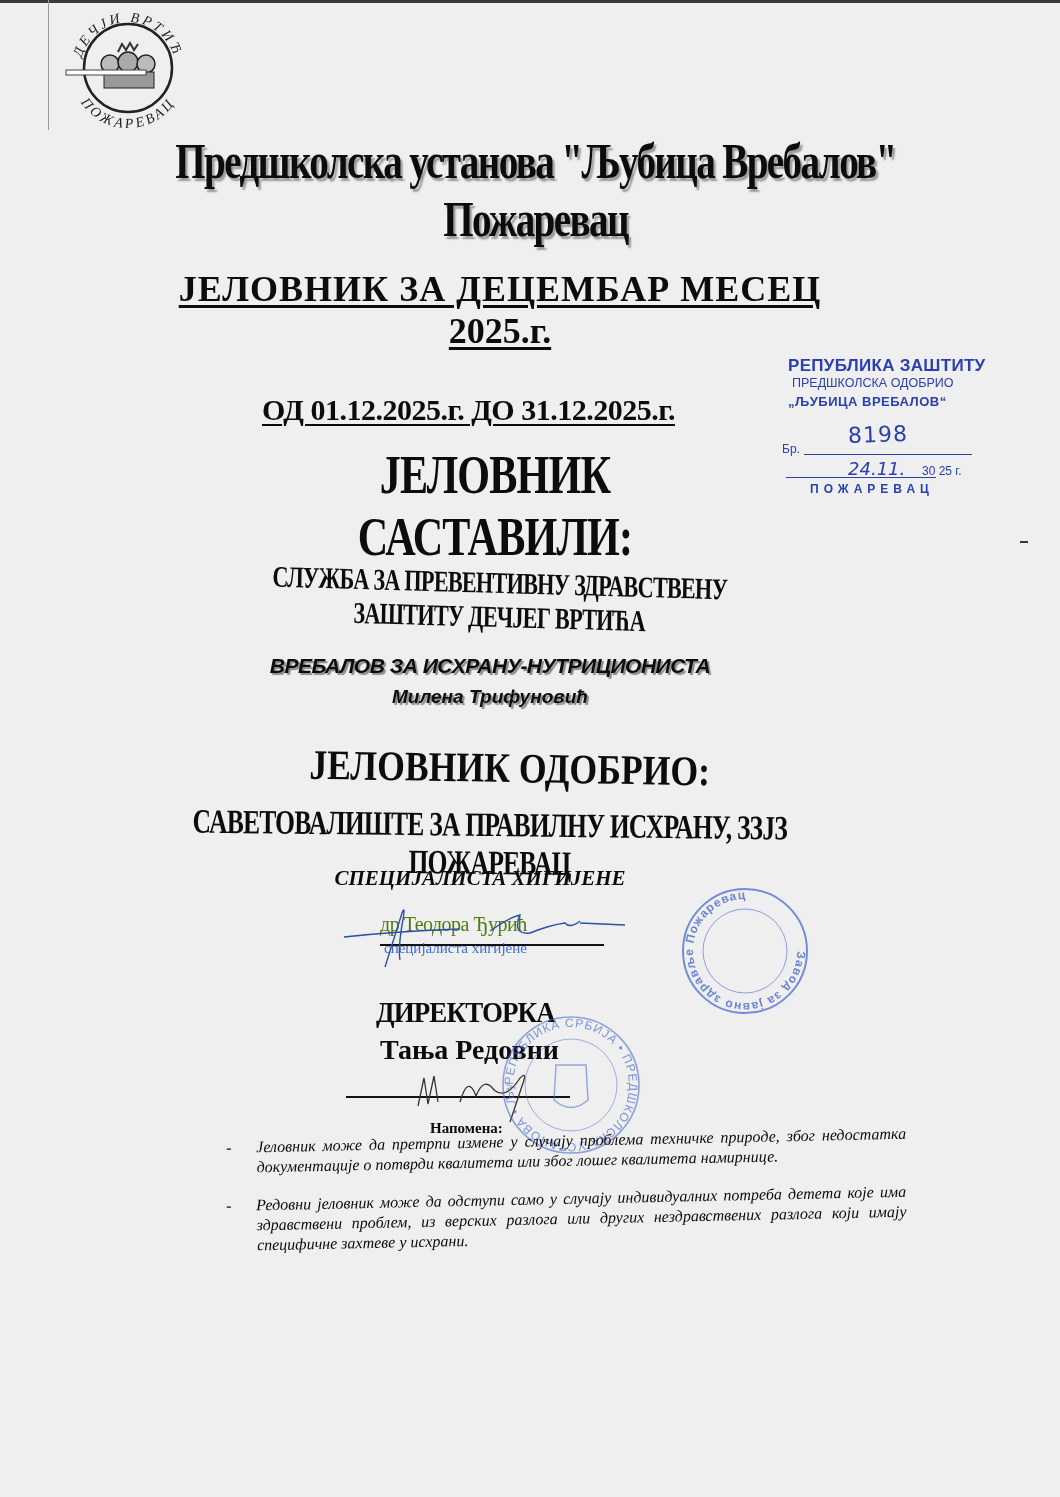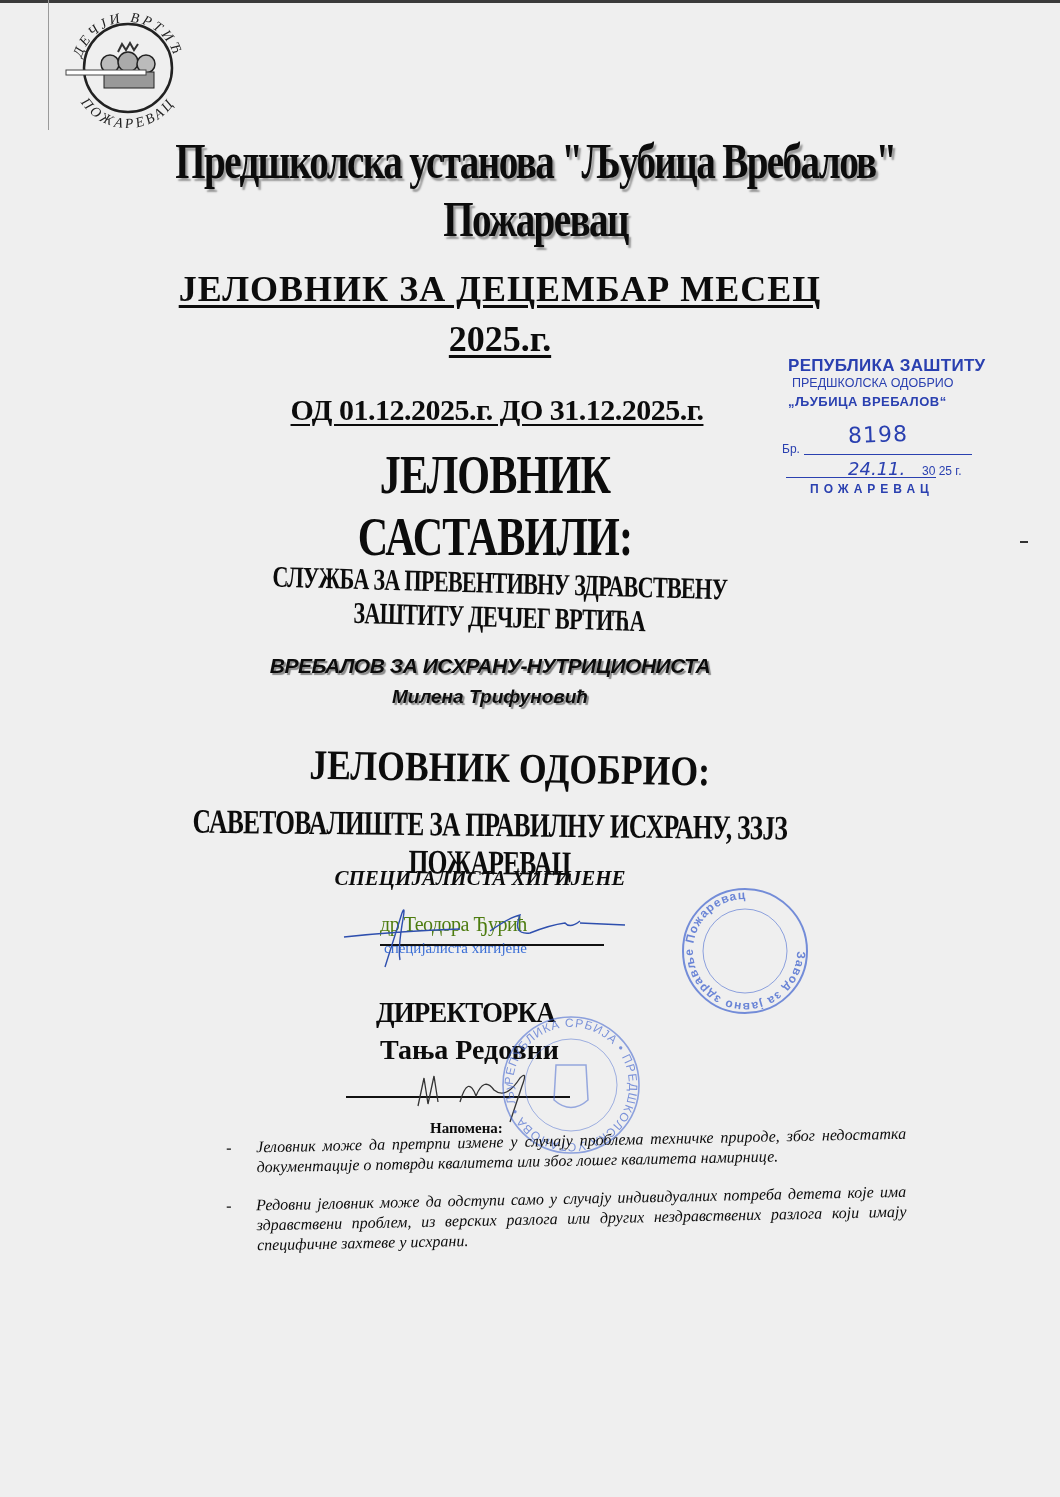--- a/index.html
+++ b/index.html
@@ -27,24 +27,23 @@
     left: 140px; top: 268px; width: 720px; text-align: center;
     font-weight: bold; font-size: 36px; letter-spacing: 1px;
     text-decoration: underline; text-decoration-thickness: 3px;
     text-underline-offset: 4px;
   }
   .menu-year {
     left: 140px; top: 310px; width: 720px; text-align: center;
     font-weight: bold; font-size: 36px;
     text-decoration: underline; text-decoration-thickness: 3px;
     text-underline-offset: 4px;
-    margin-top: 8px;
   }
   .period {
-    left: 262px; top: 393px; width: 470px; text-align: center;
+    left: 262px; top: 393px; width: 470px; text-align: left;
     font-weight: bold; font-size: 30px; letter-spacing: -0.5px;
     text-decoration: underline; text-decoration-thickness: 2px;
     text-underline-offset: 4px;
   }
   .composed {
     left: 250px; top: 444px; width: 490px; text-align: center;
     font-weight: bold; font-size: 54px; letter-spacing: -1px;
     transform: scaleX(0.78); transform-origin: 245px 0;
   }
   .service {

